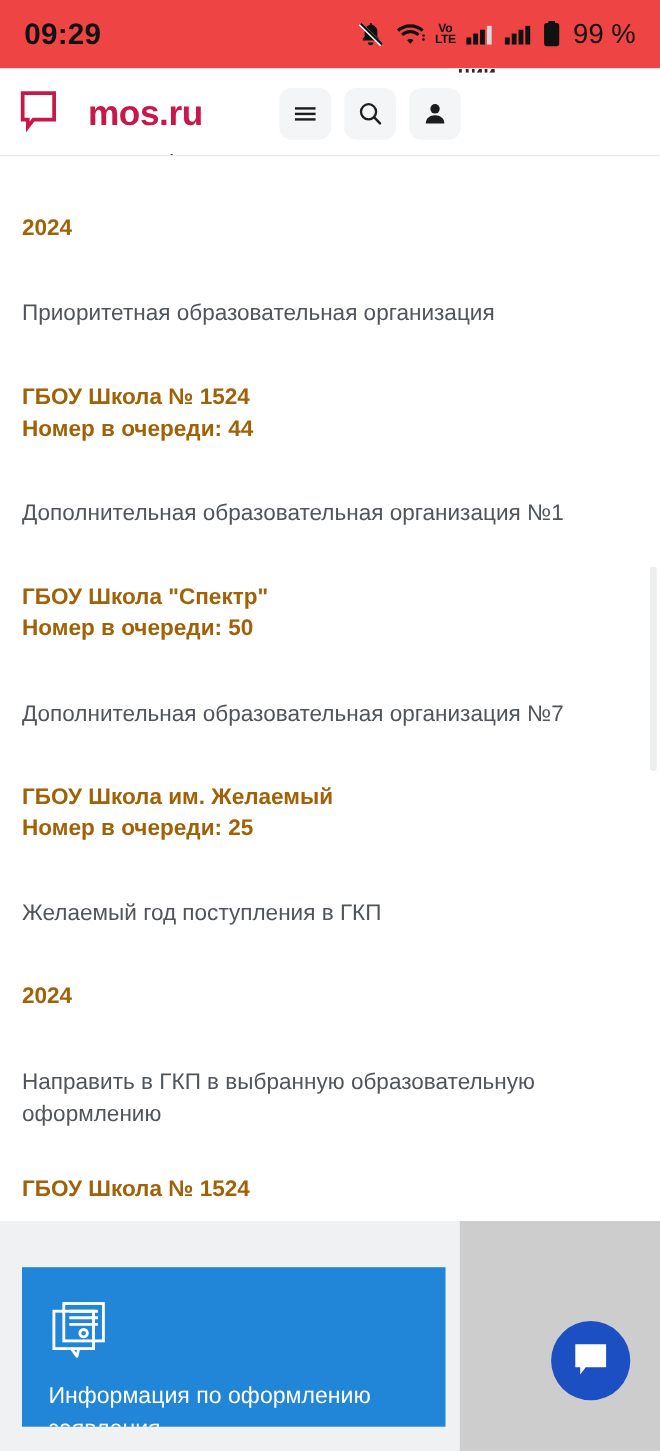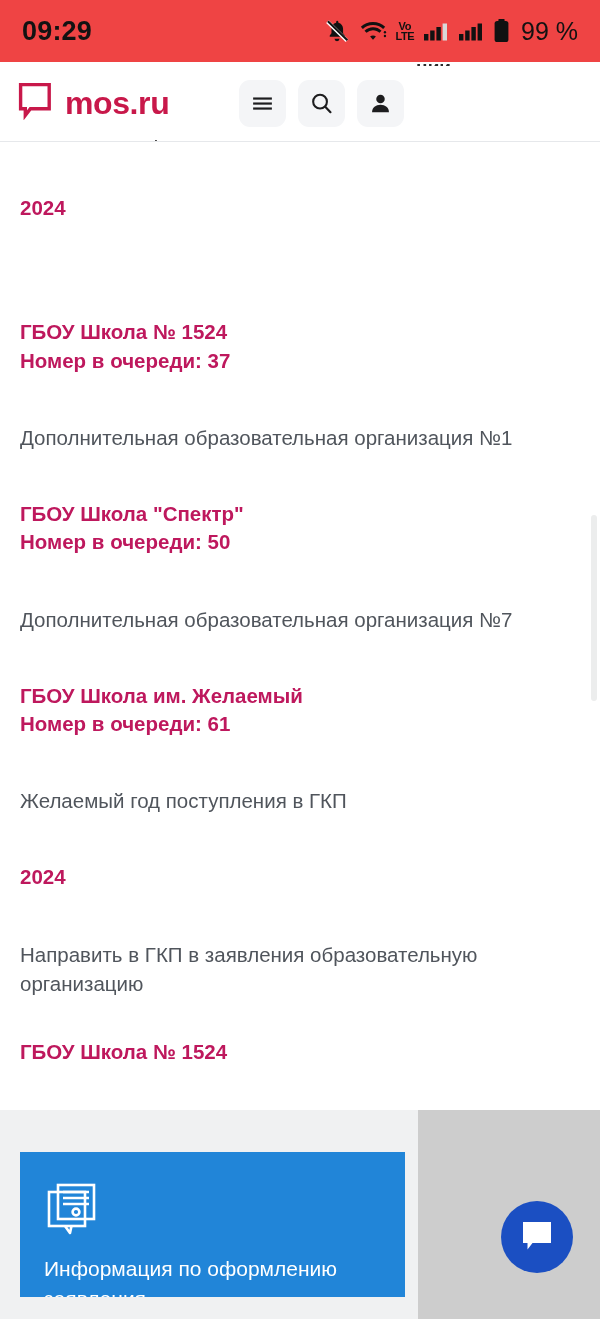--- a/index.html
+++ b/index.html
@@ -84,21 +84,21 @@
     background: #ffffff;
     display: flex;
     align-items: center;
     padding: 0 18px;
     box-sizing: border-box;
     z-index: 30;
   }
   .brand {
     display: flex;
     align-items: center;
-    gap: 13px;
+    gap: 28px;
   }
   .brand-word {
     font-size: 32px;
     font-weight: 700;
     color: #c8184a;
     letter-spacing: -0.4px;
   }
   .header-actions {
     display: flex;
     align-items: center;
@@ -151,21 +151,21 @@
     z-index: 10;
   }
   .label {
     font-size: 20.5px;
     color: #50555c;
     line-height: 1.42;
     margin: 0;
   }
   .value {
     font-size: 20.5px;
-    color: #be185d;
+    color: #a16207;
     font-weight: 700;
     line-height: 1.38;
     margin: 0;
   }
   .gap-lg { height: 48px; }
   .gap-md { height: 40px; }
   .spacer-top { height: 52px; }
 
   
   .scroll-thumb {
@@ -339,47 +339,48 @@
 
 <div class="clipped-under">"" J</div>
 <div class="header-rule"></div>
 
 <div class="content">
   <div class="spacer-top"></div>
 
   <p class="value">2024</p>
   <div class="gap-lg"></div>
 
+  <p class="label">Приоритетная образовательная организация</p>
   <div class="gap-lg"></div>
 
   <p class="value">ГБОУ Школа № 1524</p>
-  <p class="value">Номер в очереди: 37</p>
+  <p class="value">Номер в очереди: 44</p>
   <div class="gap-lg"></div>
 
   <p class="label">Дополнительная образовательная организация №1</p>
   <div class="gap-lg"></div>
 
   <p class="value">ГБОУ Школа "Спектр"</p>
   <p class="value">Номер в очереди: 50</p>
   <div class="gap-lg"></div>
 
   <p class="label">Дополнительная образовательная организация №7</p>
   <div class="gap-lg"></div>
 
   <p class="value">ГБОУ Школа им. Желаемый</p>
-  <p class="value">Номер в очереди: 61</p>
+  <p class="value">Номер в очереди: 25</p>
   <div class="gap-lg"></div>
 
   <p class="label">Желаемый год поступления в ГКП</p>
   <div class="gap-lg"></div>
 
   <p class="value">2024</p>
   <div class="gap-lg"></div>
 
-  <p class="label">Направить в ГКП в заявления образовательную организацию</p>
+  <p class="label">Направить в ГКП в выбранную образовательную оформлению</p>
   <div class="gap-md"></div>
 
   <p class="value">ГБОУ Школа № 1524</p>
 </div>
 
 <div class="scroll-thumb"></div>
 
 <div class="bottom-area">
   <div class="bottom-left-band"></div>
   <div class="bottom-right-panel"></div>

